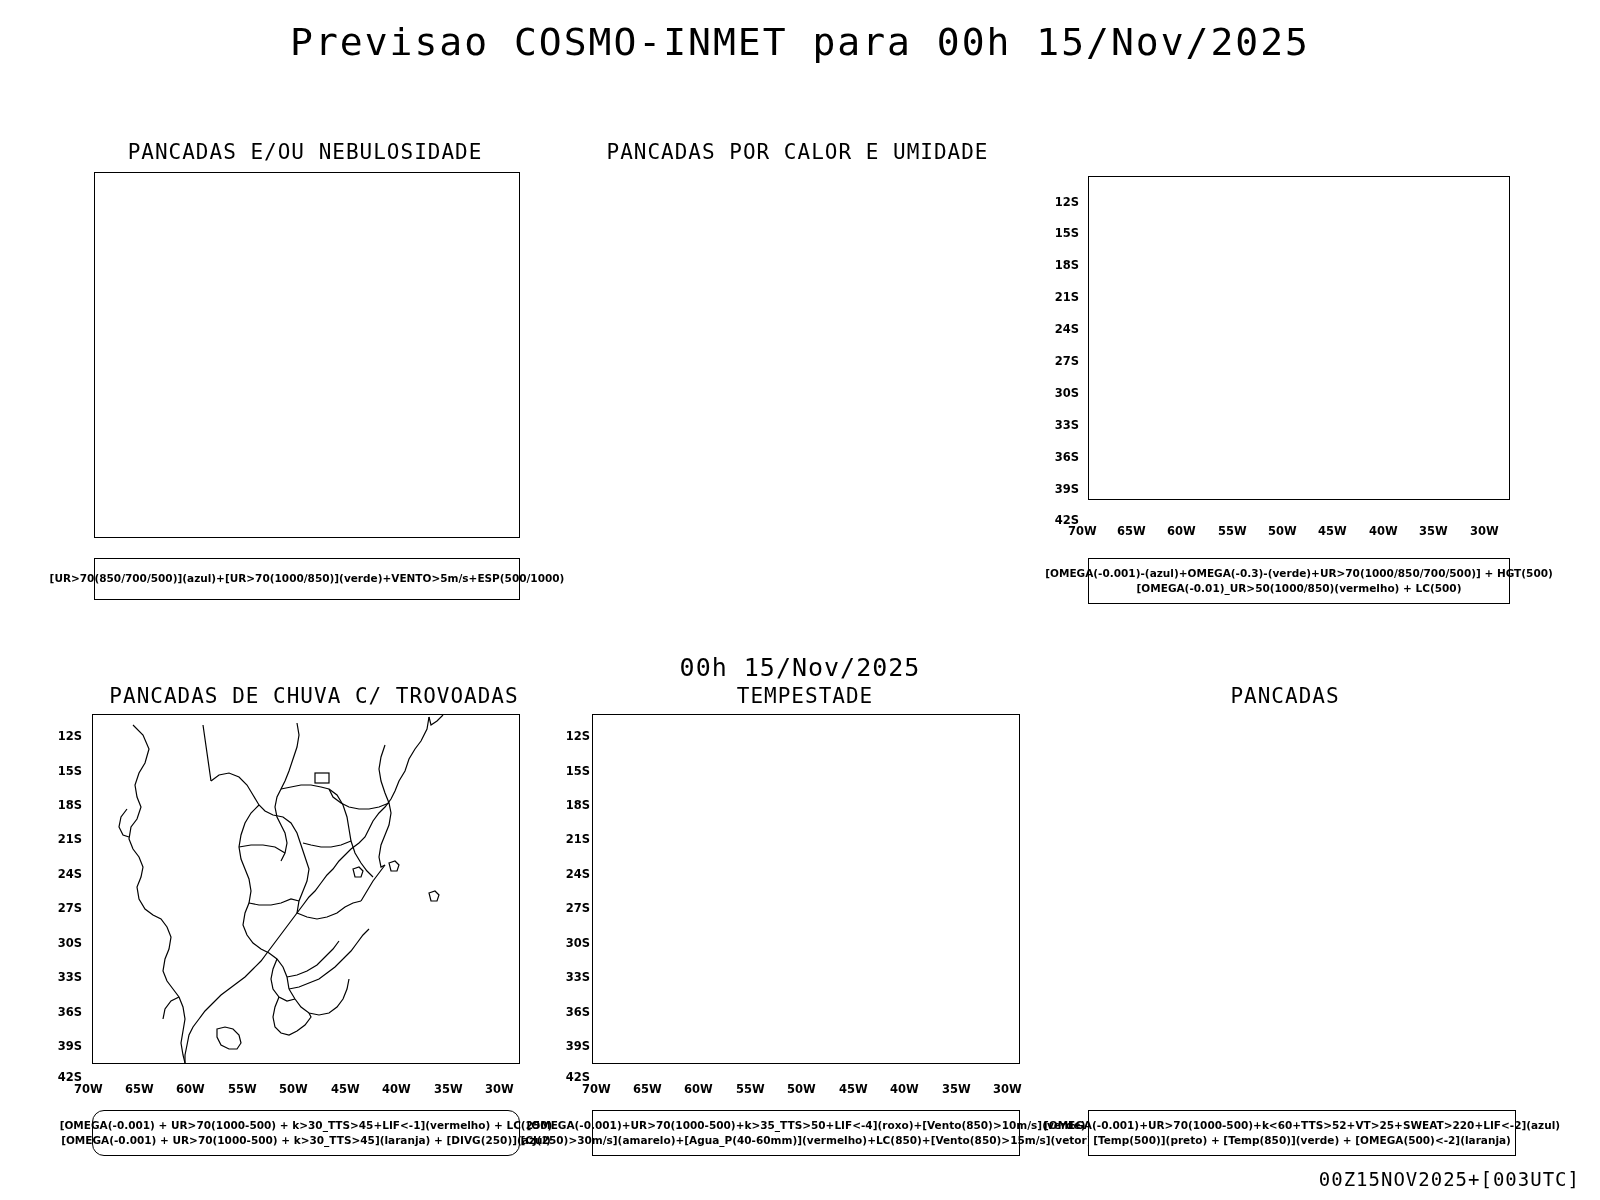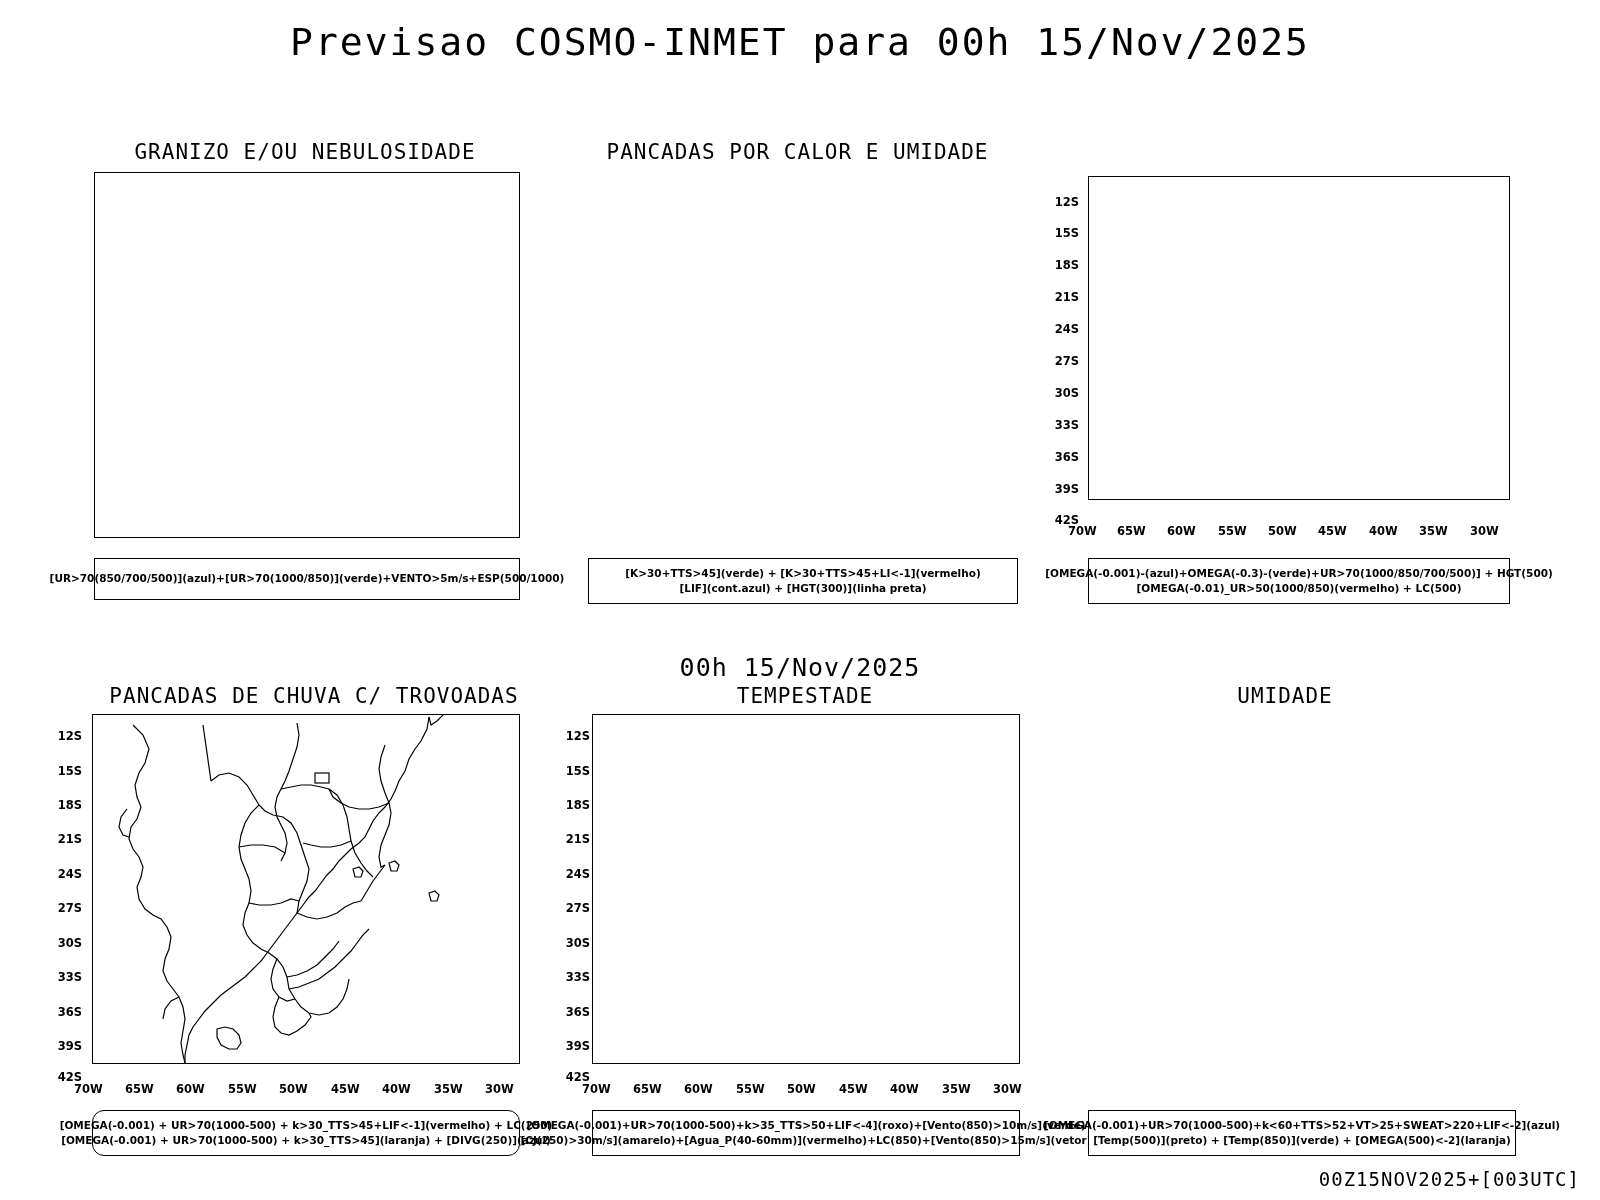--- a/index.html
+++ b/index.html
@@ -107,33 +107,29 @@
   }
 </style>
 </head>
 <body>
 
 <div id="page">
 
   <div class="main-title">Previsao COSMO-INMET  para 00h 15/Nov/2025</div>
 
   <div class="panel" style="left:90px; top:140px; width:430px; height:470px;">
-    <div class="panel-title">GRANIZO E/OU NEBULOSIDADE</div>
+    <div class="panel-title">PANCADAS E/OU NEBULOSIDADE</div>
     <div class="plot-frame" style="left:4px; top:32px; width:426px; height:366px;"></div>
   </div>
   <div class="legend-box" style="left:94px; top:558px; width:426px; height:42px;">
     <div>[UR&gt;70(850/700/500)](azul)+[UR&gt;70(1000/850)](verde)+VENTO&gt;5m/s+ESP(500/1000)</div>
   </div>
 
   <div class="panel" style="left:580px; top:140px; width:435px; height:470px;">
     <div class="panel-title">PANCADAS POR CALOR E UMIDADE</div>
-  </div>
-  <div class="legend-box" style="left:588px; top:558px; width:430px; height:46px;">
-    <div>[K&gt;30+TTS&gt;45](verde) +  [K&gt;30+TTS&gt;45+LI&lt;-1](vermelho)</div>
-    <div>[LIF](cont.azul)  +  [HGT(300)](linha preta)</div>
   </div>
 
   <div class="panel" style="left:1060px; top:140px; width:450px; height:470px;">
     <div class="plot-frame" style="left:28px; top:36px; width:422px; height:324px;"></div>
   </div>
 
   <div>
     <div class="axis-label ylab" style="left:1037px; top:195px; width:42px;">12S</div>
     <div class="axis-label ylab" style="left:1037px; top:226px; width:42px;">15S</div>
     <div class="axis-label ylab" style="left:1037px; top:258px; width:42px;">18S</div>
@@ -285,21 +281,21 @@
     <div class="axis-label xlab" style="left:890px; top:1076px; width:36px;">40W</div>
     <div class="axis-label xlab" style="left:942px; top:1076px; width:36px;">35W</div>
     <div class="axis-label xlab" style="left:993px; top:1076px; width:36px;">30W</div>
   </div>
   <div class="legend-box" style="left:592px; top:1110px; width:428px; height:46px;">
     <div>[OMEGA(-0.001)+UR&gt;70(1000-500)+k&gt;35_TTS&gt;50+LIF&lt;-4](roxo)+[Vento(850)&gt;10m/s](verde)</div>
     <div>[CJ(250)&gt;30m/s](amarelo)+[Agua_P(40-60mm)](vermelho)+LC(850)+[Vento(850)&gt;15m/s](vetor)</div>
   </div>
 
   <div class="panel" style="left:1060px; top:684px; width:450px; height:420px;">
-    <div class="panel-title">UMIDADE</div>
+    <div class="panel-title">PANCADAS</div>
   </div>
   <div class="legend-box" style="left:1088px; top:1110px; width:428px; height:46px;">
     <div>[OMEGA(-0.001)+UR&gt;70(1000-500)+k&lt;60+TTS&gt;52+VT&gt;25+SWEAT&gt;220+LIF&lt;-2](azul)</div>
     <div>[Temp(500)](preto)  +  [Temp(850)](verde)  +  [OMEGA(500)&lt;-2](laranja)</div>
   </div>
 
   <div class="footer">00Z15NOV2025+[003UTC]</div>
 
 </div>
 

